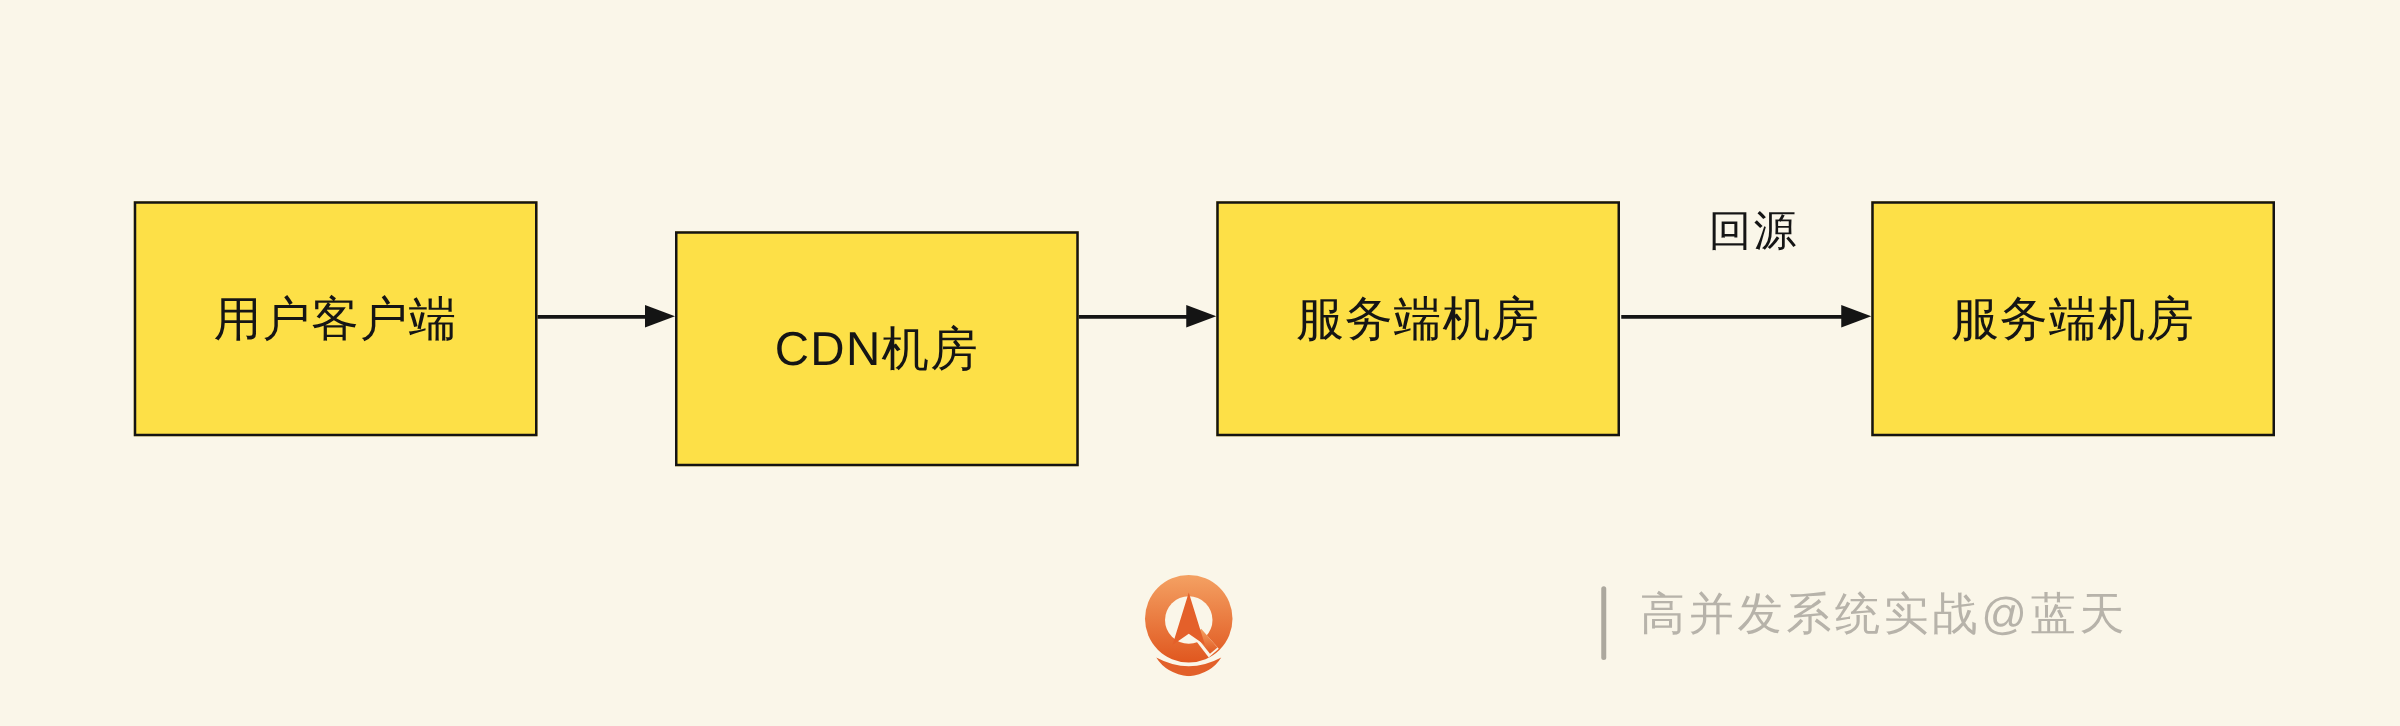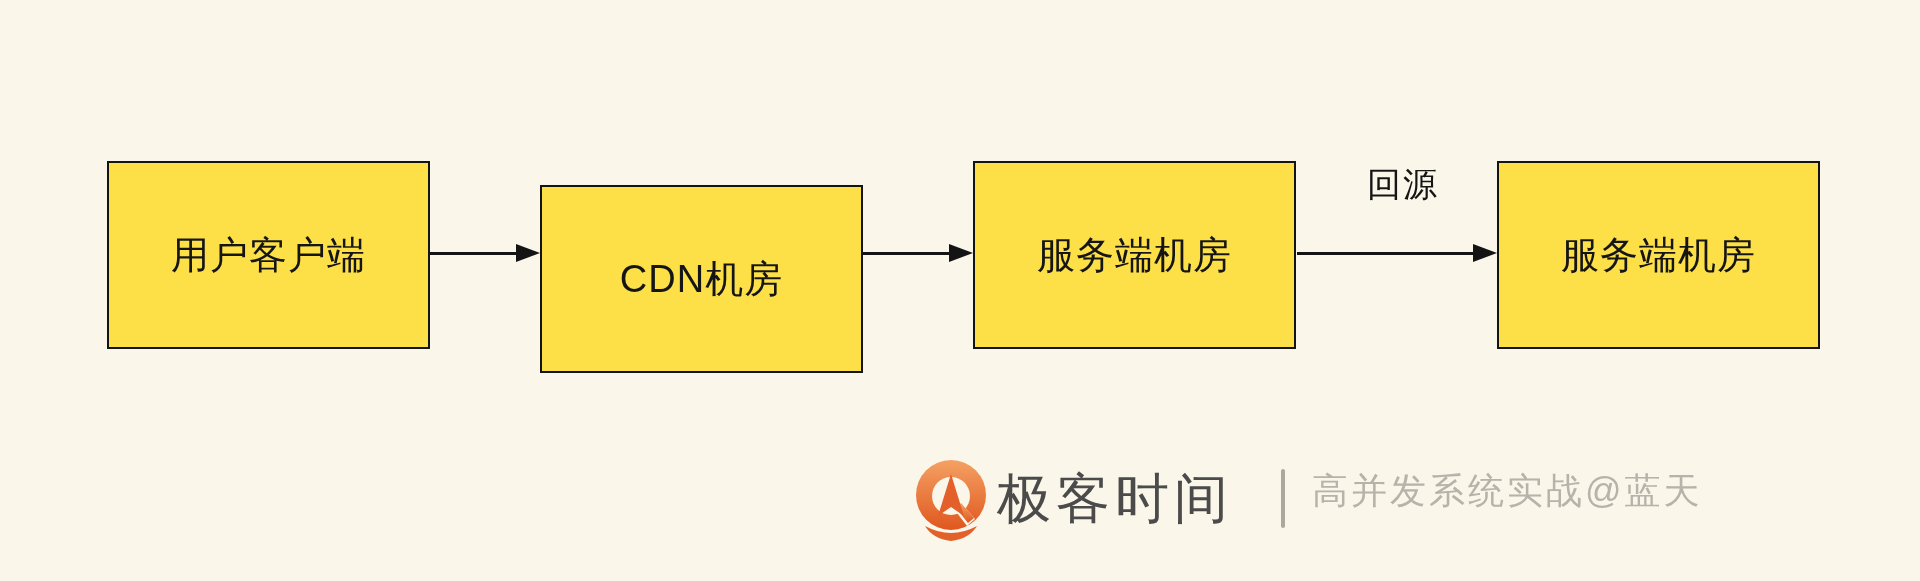--- a/index.html
+++ b/index.html
@@ -146,17 +146,16 @@
       </linearGradient>
     </defs>
     <circle cx="36" cy="35" r="35" fill="url(#lg)"></circle>
     <circle cx="36" cy="36" r="19" fill="#FAF6E9"></circle>
     <path d="M44,41 L60,59 L52,66 L39,49 Z" fill="#FAF6E9"></path>
     <path d="M46,43 L59,58 L53,63 L41,48 Z" fill="url(#lg)"></path>
     <path d="M36,14 L49,56 L36,47 L23,56 Z" fill="#E4602A"></path>
     <path d="M10,66 Q36,80 62,66 Q54,79 36,81 Q18,79 10,66 Z" fill="#E2602A"></path>
   </svg>
 
-  <span class="brand-text">极客时间</span>
   <div class="separator-bar"></div>
   <span class="credit-text">高并发系统实战@蓝天</span>
 
 </div>
 
 </body></html>

